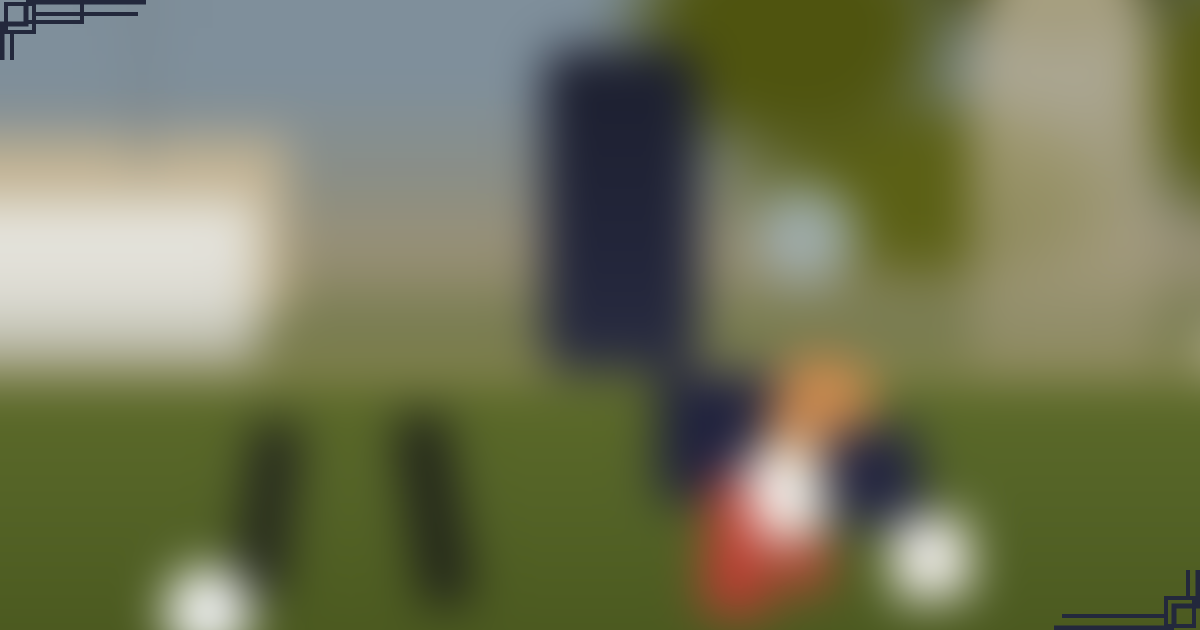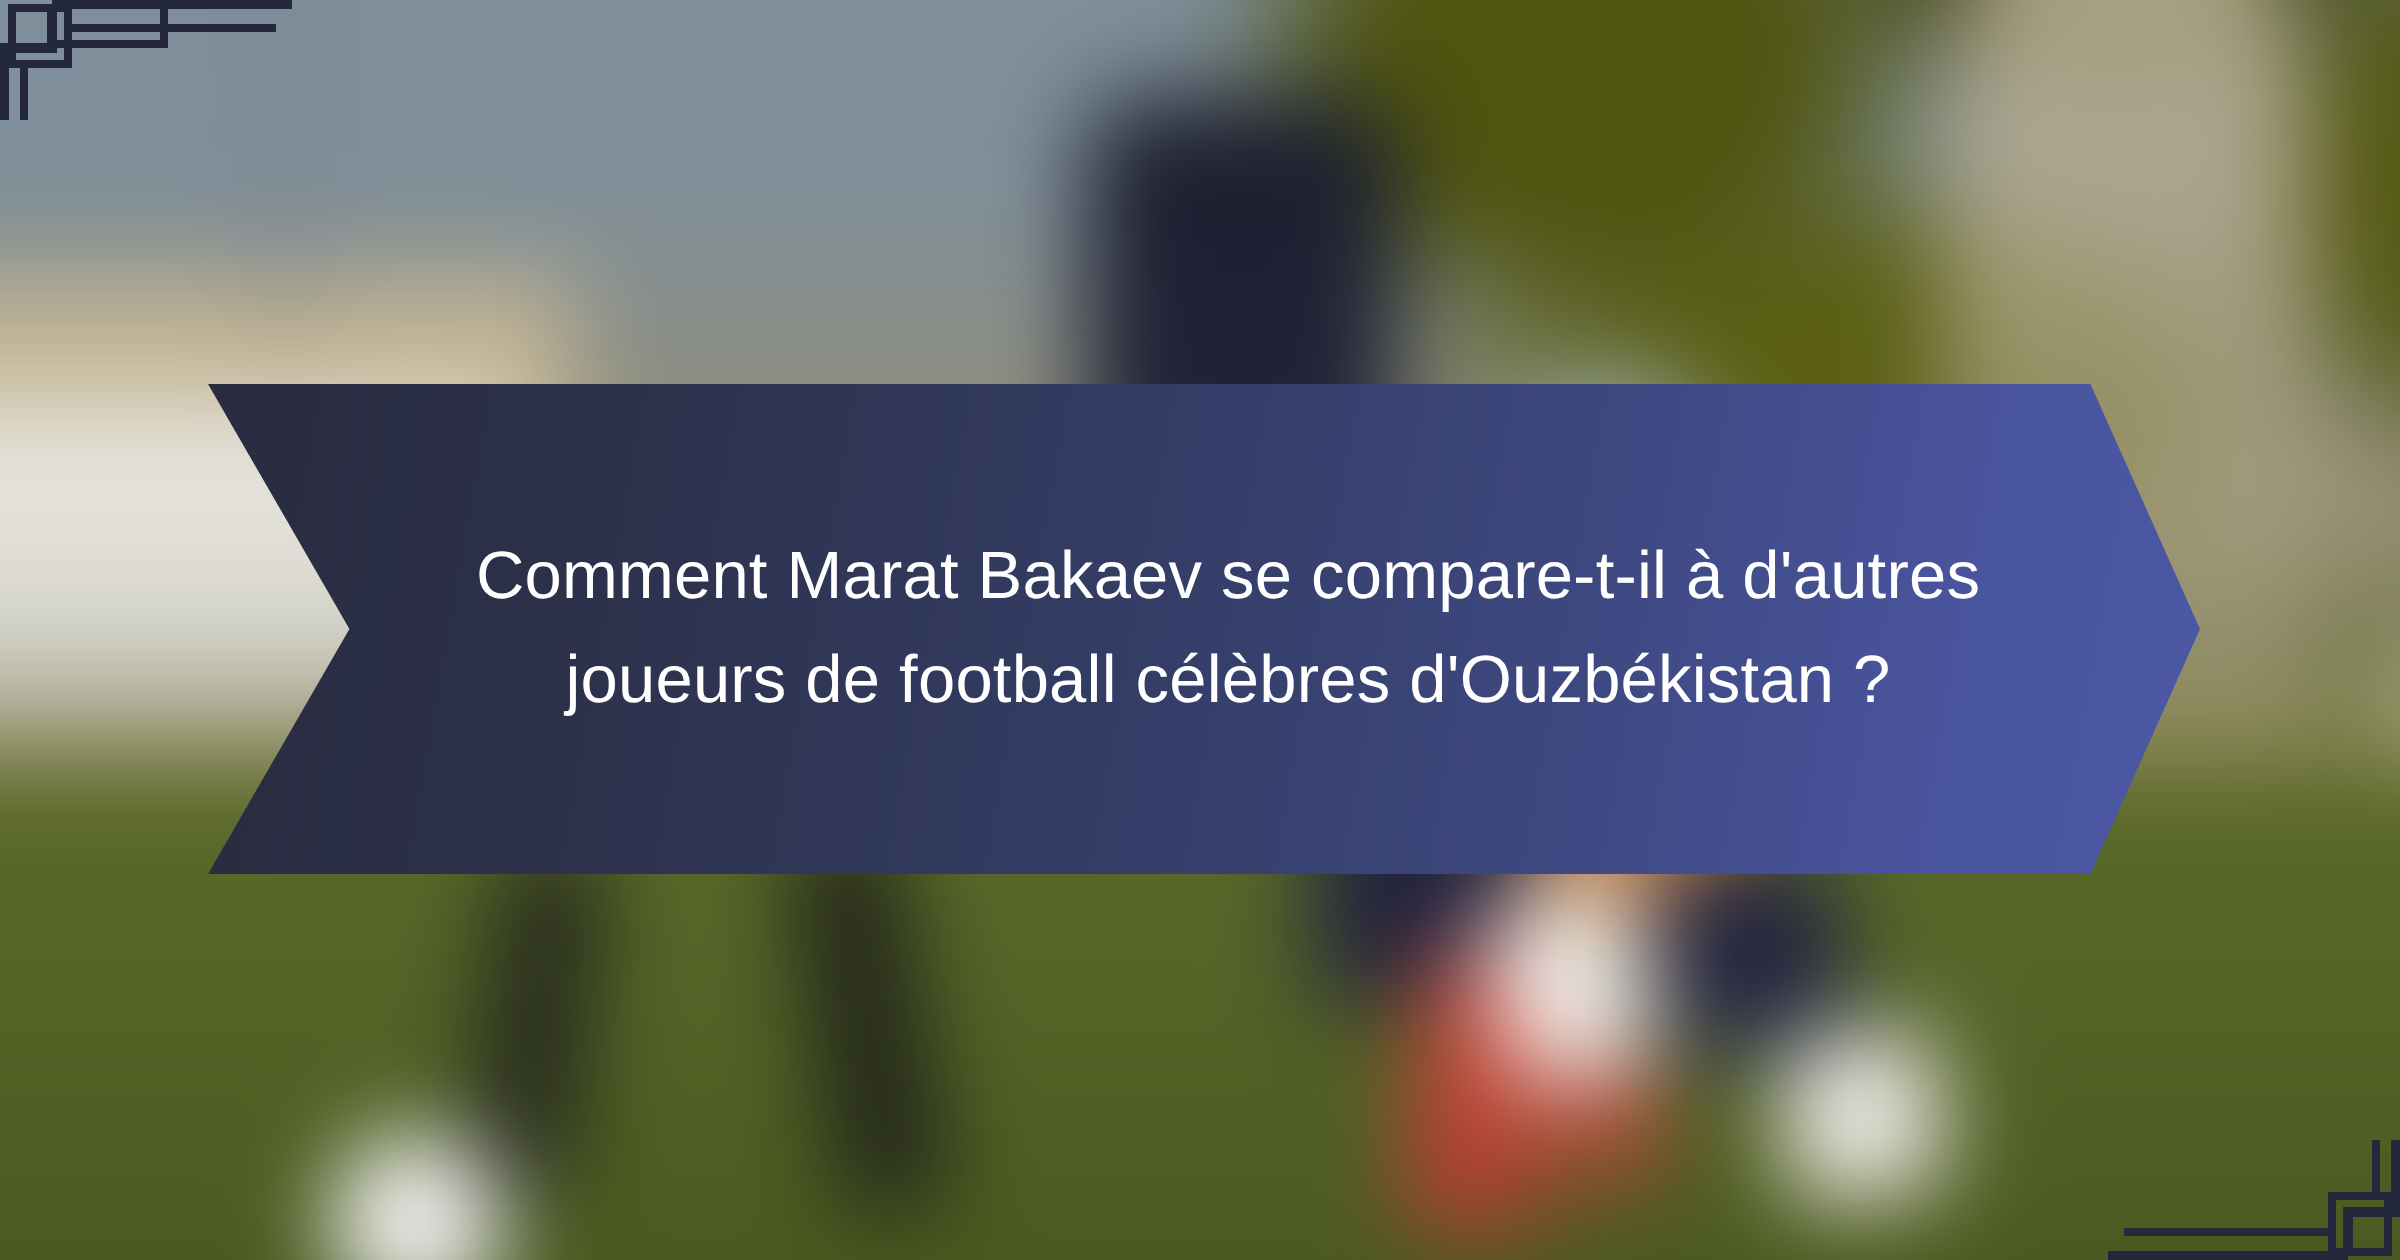--- a/index.html
+++ b/index.html
@@ -356,17 +356,14 @@
         <path d="M 26 2 L 26 24 L 2 24 L 2 60"></path>
         <path d="M 26 2 L 146 2"></path>
       </g>
       <g fill="none" stroke="#23283c" stroke-width="4">
         <path d="M 36 14 L 138 14"></path>
         <path d="M 12 34 L 12 60"></path>
       </g>
     </svg>
   </div>
 
-  <div class="banner">
-    <h1 class="banner-title">Comment Marat Bakaev se compare-t-il à d'autres joueurs de football célèbres d'Ouzbékistan ?</h1>
-  </div>
 
 </div>
 
 </body></html>

